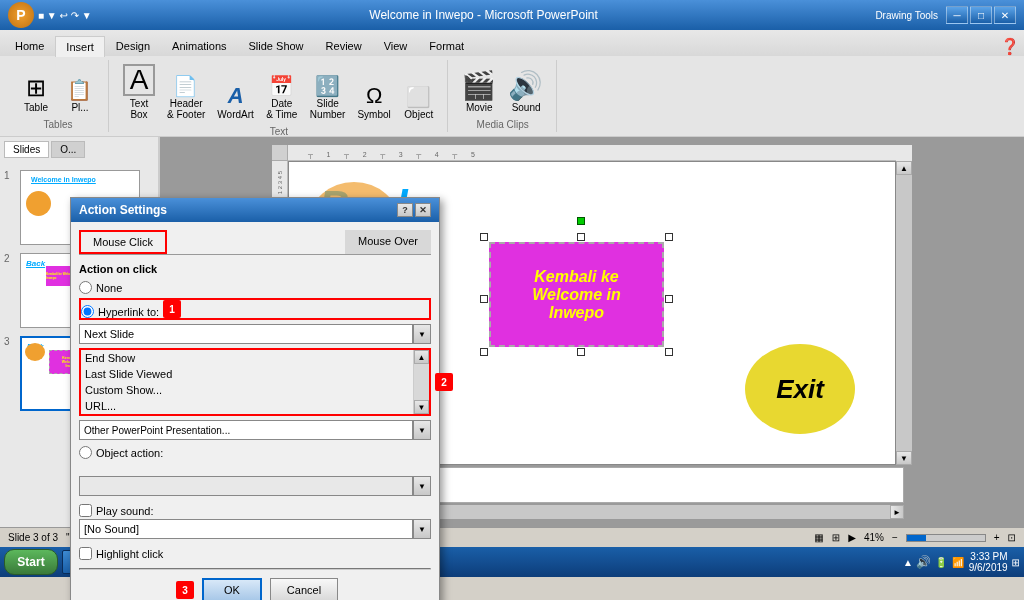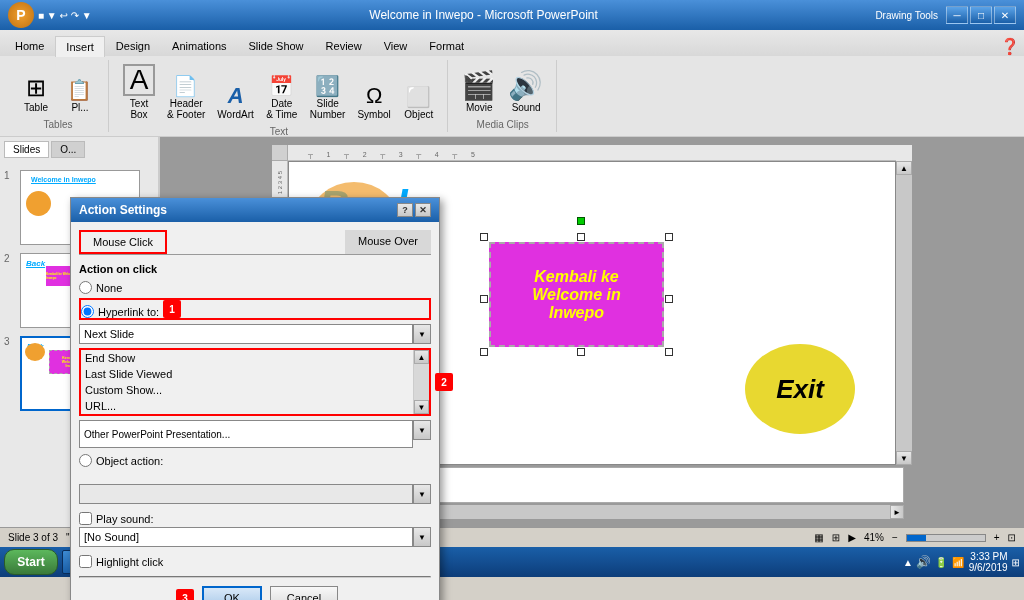--- a/index.html
+++ b/index.html
@@ -339,21 +339,21 @@
           </div>
           <div style="width:16px; display:flex; flex-direction:column; background:#e8e8e8; border-left:1px solid #ccc;">
             <div style="height:14px; display:flex; align-items:center; justify-content:center; font-size:8px; cursor:pointer; background:linear-gradient(to bottom,#e8e8e8,#c8c8c8); border:1px solid #aaa;">▲</div>
             <div style="flex:1; background:#d8d8d8;"></div>
             <div style="height:14px; display:flex; align-items:center; justify-content:center; font-size:8px; cursor:pointer; background:linear-gradient(to bottom,#e8e8e8,#c8c8c8); border:1px solid #aaa;">▼</div>
           </div>
           <span class="annotation" style="position:absolute; right:-24px; top:50%; transform:translateY(-50%);">2</span>
         </div>
 
         <div style="display:flex; margin-bottom:6px;">
-          <input type="text" style="flex: 1 1 0%; height: 28px; border: 1px solid rgb(136, 136, 136); background: white; font-size: 10px; padding: 8px 4px;" value="Other PowerPoint Presentation...">
+          <input type="text" style="flex: 1 1 0%; height: 20px; border: 1px solid rgb(136, 136, 136); background: white; font-size: 10px; padding: 8px 4px;" value="Other PowerPoint Presentation...">
           <div style="width:18px; height:20px; background:linear-gradient(to bottom,#e8e8e8,#c8c8c8); border:1px solid #888; display:flex; align-items:center; justify-content:center; cursor:pointer; font-size:8px;">▼</div>
         </div>
 
         <div class="radio-row" style="margin-bottom:17px;">
           <input type="radio" name="action" style="">
           <label style="font-size:11px;">Object action:</label>
         </div>
         <div style="display:flex; margin-bottom:8px;">
           <input type="text" style="flex: 1 1 0%; height: 20px; border: 1px solid rgb(136, 136, 136); background: rgb(232, 232, 232); font-size: 11px; padding: 0px 4px;" value="">
           <div style="width:18px; height:20px; background:linear-gradient(to bottom,#e8e8e8,#c8c8c8); border:1px solid #888; display:flex; align-items:center; justify-content:center; cursor:pointer; font-size:8px;">▼</div>

